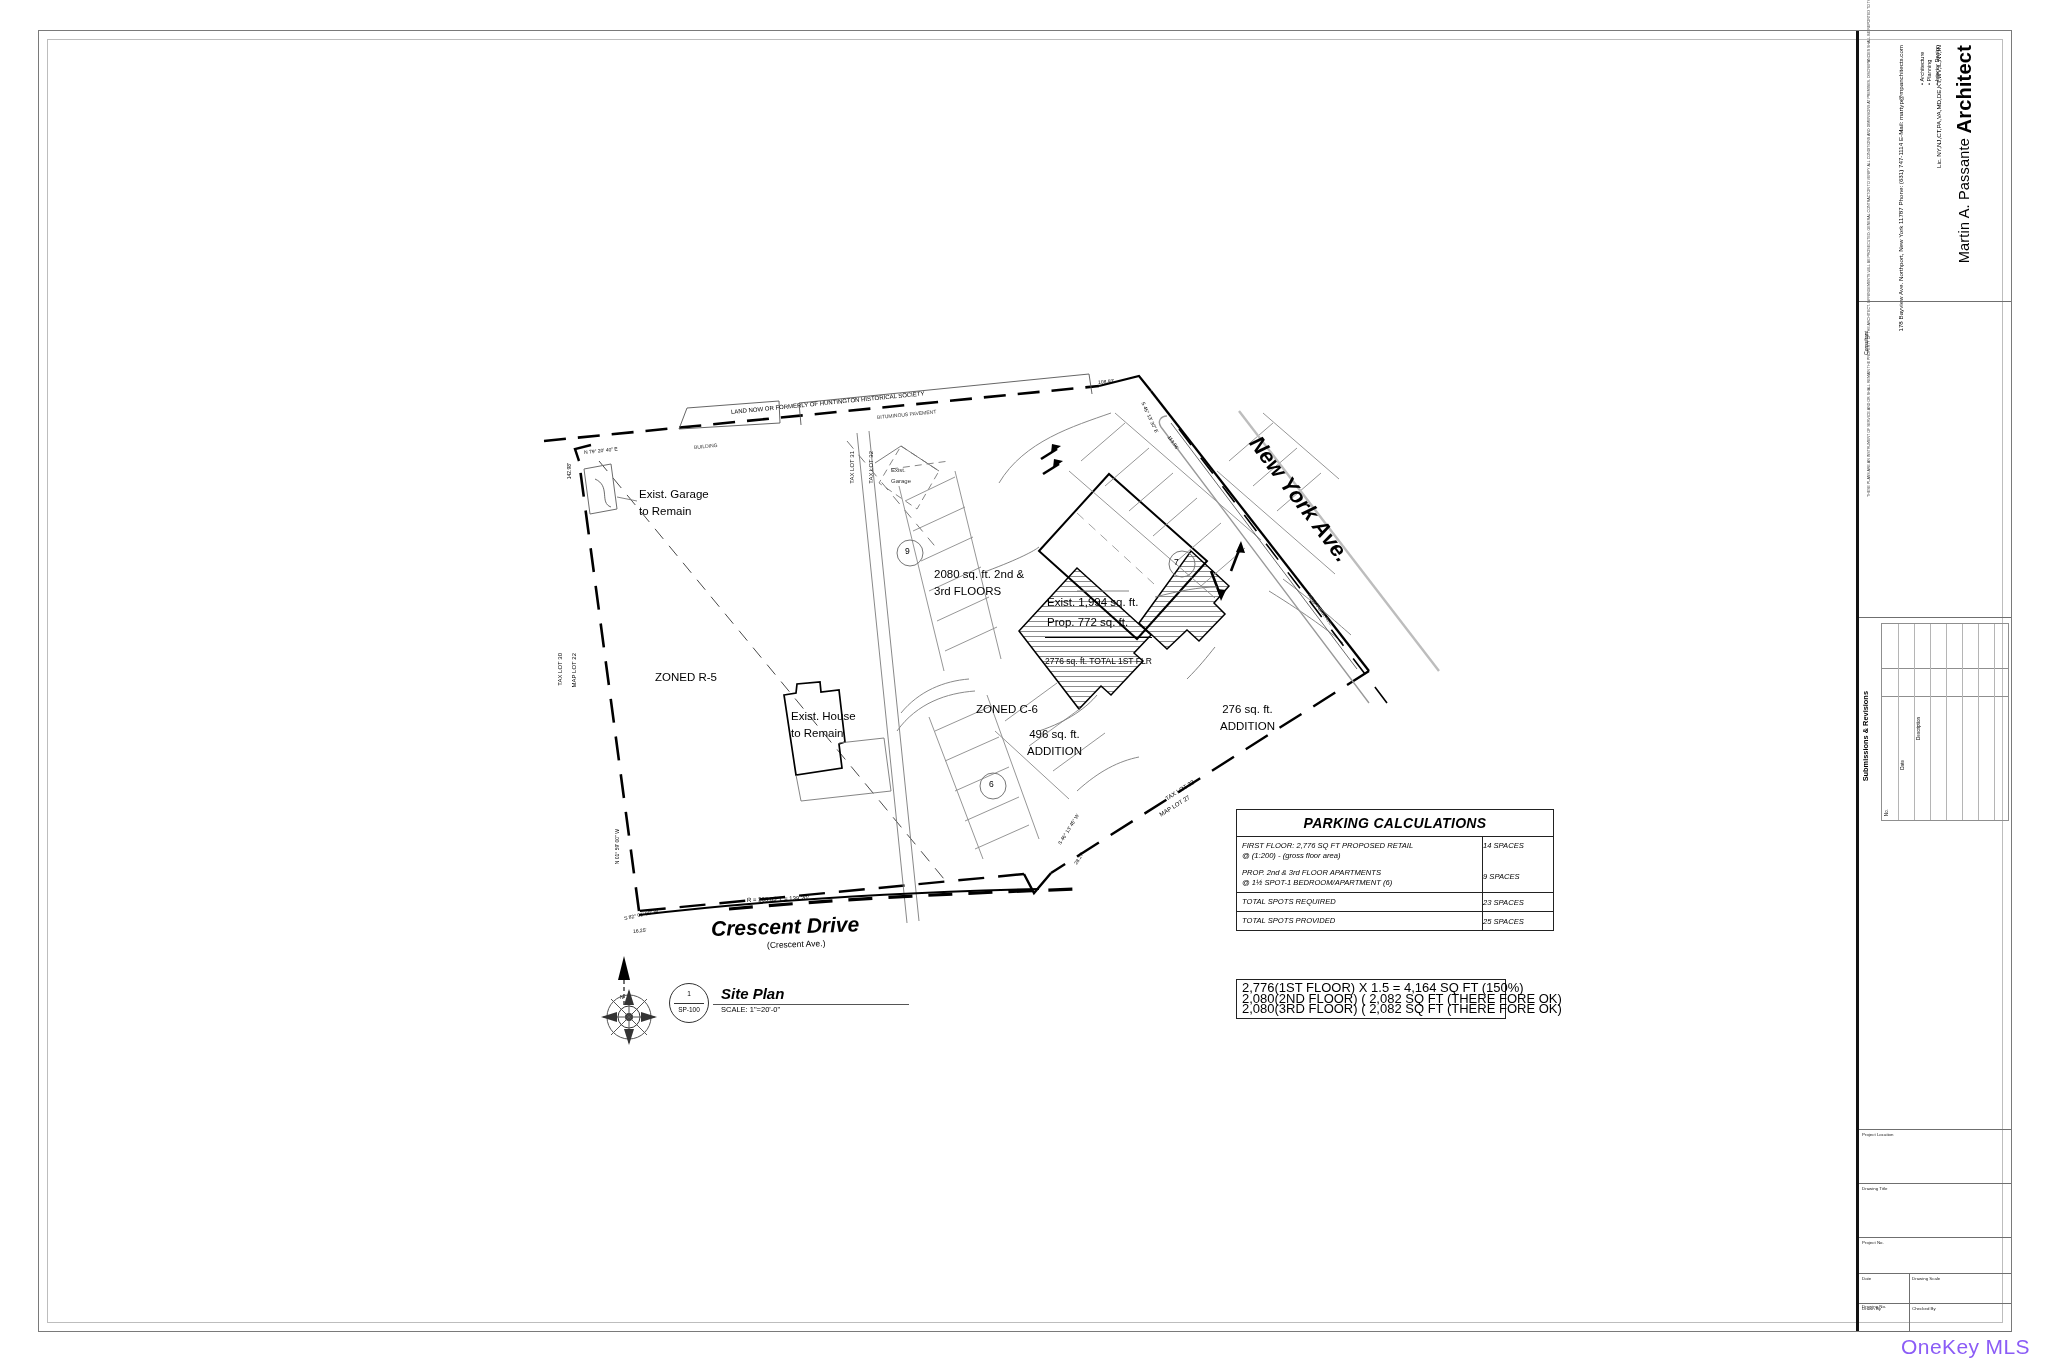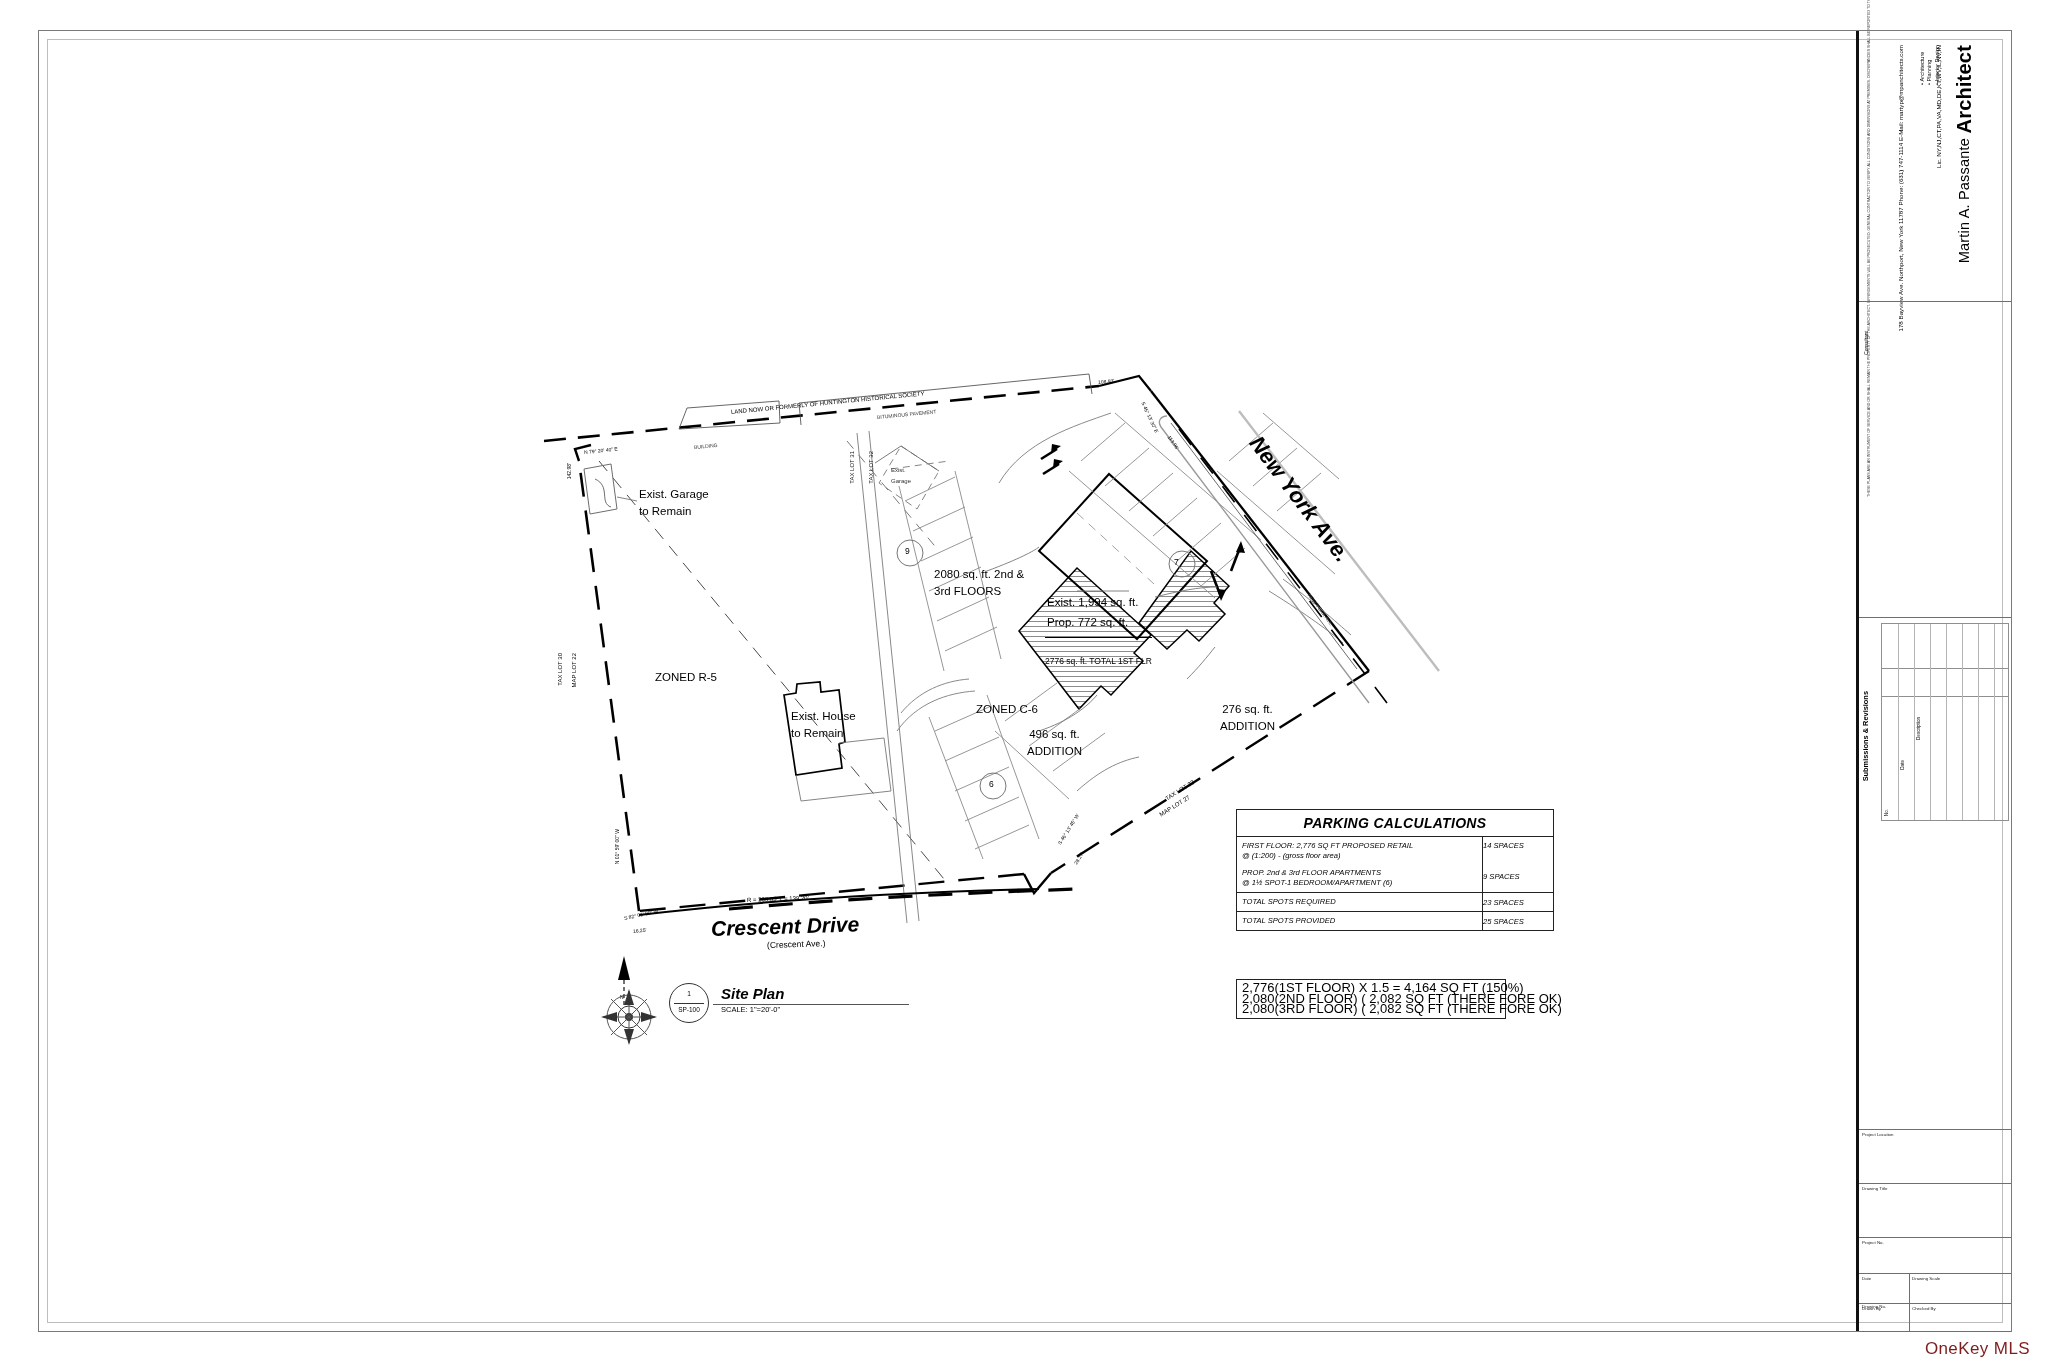--- a/index.html
+++ b/index.html
@@ -76,21 +76,21 @@
   #plan-bubble{position:absolute;left:0;top:0;width:40px;height:40px;border-radius:50%;
                border:1px solid #333;box-sizing:border-box;}
   #plan-bubble .n{position:absolute;top:6px;left:0;right:0;text-align:center;font-size:6.5px;}
   #plan-bubble .s{position:absolute;top:22px;left:0;right:0;text-align:center;font-size:6.5px;}
   #plan-bubble .div{position:absolute;left:4px;right:4px;top:19px;border-top:1px solid #333;}
   #plan-title{position:absolute;left:52px;top:2px;font-style:italic;font-weight:bold;font-size:15px;}
   #plan-scale{position:absolute;left:52px;top:22px;font-size:7.5px;}
   #plan-ul{position:absolute;left:44px;top:21px;width:196px;border-top:1px solid #555;}
 
   
-  #wm{position:absolute;right:18px;bottom:6px;font-size:17px;color:#7f1d1d;letter-spacing:.4px;}
+  #wm{position:absolute;right:18px;bottom:6px;font-size:21px;color:#8b5cf6;letter-spacing:.4px;}
 </style>
 </head>
 <body>
 
 <div id="sheet">
   <div id="sheet-inner"></div>
 
   <div id="dwg">
 
     <svg width="1820" height="1300" viewBox="0 0 1820 1300">

